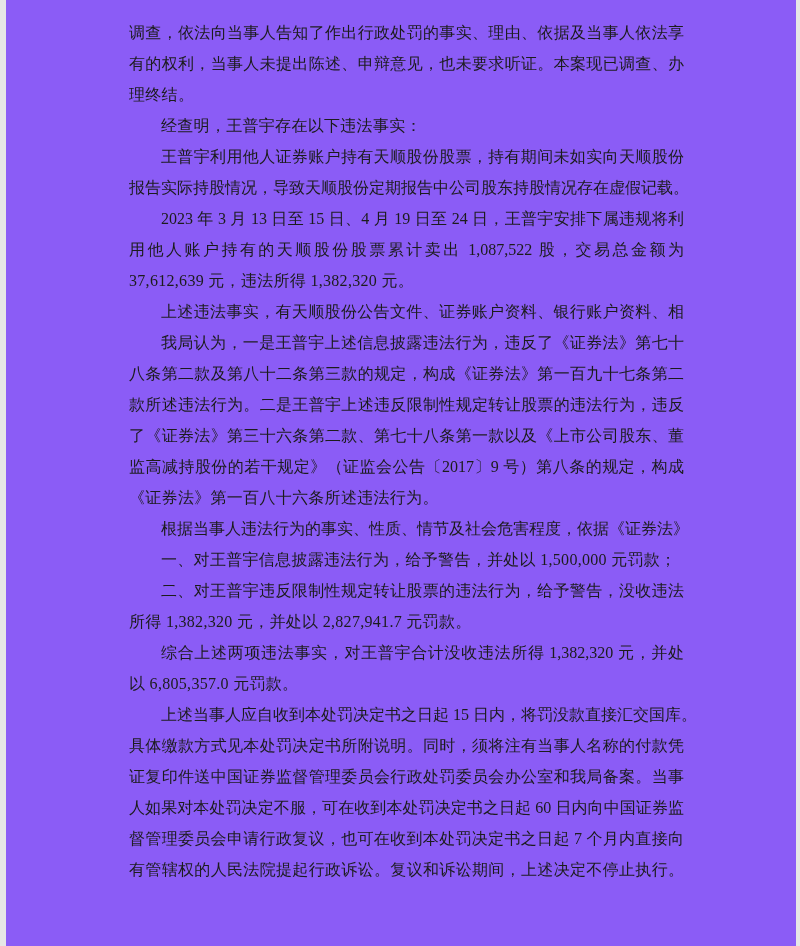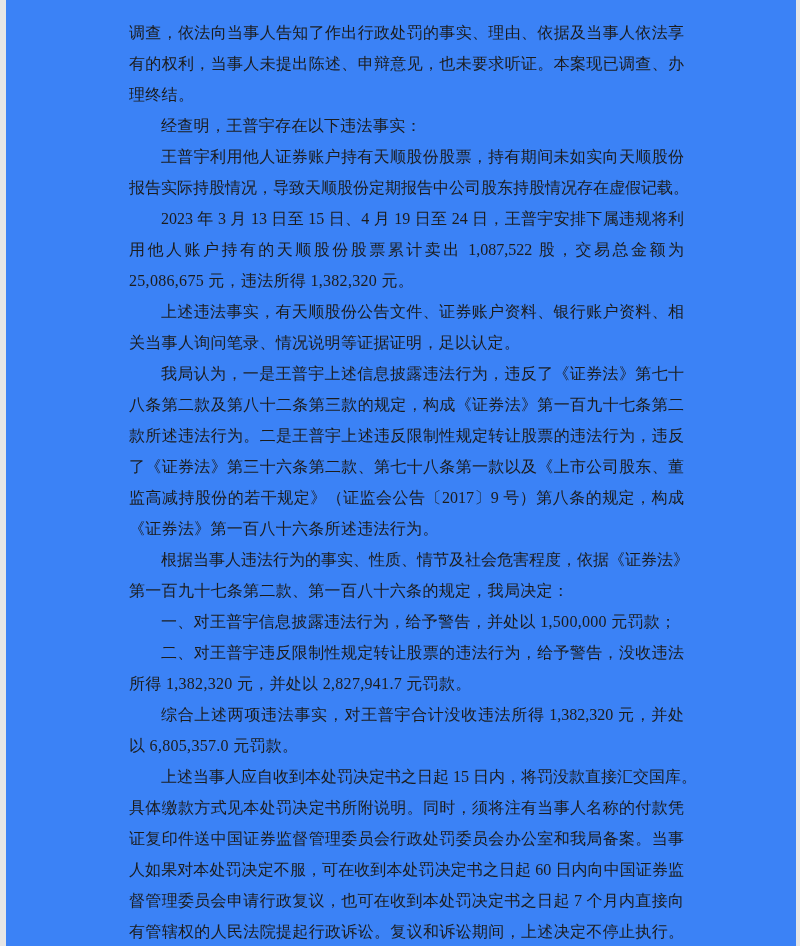--- a/index.html
+++ b/index.html
@@ -24,21 +24,21 @@
     .edge-right {
       position: absolute;
       right: 0; top: 0;
       width: 4px; height: 946px;
       background: #e6e6e6;
     }
     .page {
       position: absolute;
       left: 6px; top: 0;
       width: 790px; height: 946px;
-      background: #3b82f6;
+      background: #8b5cf6;
     }
     .body-text {
       position: absolute;
       left: 123px;
       top: 17px;
       width: 555px;
     }
     .line {
       height: 31px;
       line-height: 31px;
@@ -71,37 +71,35 @@
       <div class="paragraph">
         <div class="line indent last">经查明，王普宇存在以下违法事实：</div>
       </div>
       <div class="paragraph">
         <div class="line indent">王普宇利用他人证券账户持有天顺股份股票，持有期间未如实向天顺股份</div>
         <div class="line">报告实际持股情况，导致天顺股份定期报告中公司股东持股情况存在虚假记载。</div>
       </div>
       <div class="paragraph">
         <div class="line indent">2023 年 3 月 13 日至 15 日、4 月 19 日至 24 日，王普宇安排下属违规将利</div>
         <div class="line">用他人账户持有的天顺股份股票累计卖出 1,087,522 股，交易总金额为</div>
-        <div class="line last">25,086,675 元，违法所得 1,382,320 元。</div>
+        <div class="line last">37,612,639 元，违法所得 1,382,320 元。</div>
       </div>
       <div class="paragraph">
         <div class="line indent">上述违法事实，有天顺股份公告文件、证券账户资料、银行账户资料、相</div>
-        <div class="line last">关当事人询问笔录、情况说明等证据证明，足以认定。</div>
       </div>
       <div class="paragraph">
         <div class="line indent">我局认为，一是王普宇上述信息披露违法行为，违反了《证券法》第七十</div>
         <div class="line">八条第二款及第八十二条第三款的规定，构成《证券法》第一百九十七条第二</div>
         <div class="line">款所述违法行为。二是王普宇上述违反限制性规定转让股票的违法行为，违反</div>
         <div class="line">了《证券法》第三十六条第二款、第七十八条第一款以及《上市公司股东、董</div>
         <div class="line">监高减持股份的若干规定》（证监会公告〔2017〕9 号）第八条的规定，构成</div>
         <div class="line last">《证券法》第一百八十六条所述违法行为。</div>
       </div>
       <div class="paragraph">
         <div class="line indent">根据当事人违法行为的事实、性质、情节及社会危害程度，依据《证券法》</div>
-        <div class="line last">第一百九十七条第二款、第一百八十六条的规定，我局决定：</div>
       </div>
       <div class="paragraph">
         <div class="line indent last">一、对王普宇信息披露违法行为，给予警告，并处以 1,500,000 元罚款；</div>
       </div>
       <div class="paragraph">
         <div class="line indent">二、对王普宇违反限制性规定转让股票的违法行为，给予警告，没收违法</div>
         <div class="line last">所得 1,382,320 元，并处以 2,827,941.7 元罚款。</div>
       </div>
       <div class="paragraph">
         <div class="line indent">综合上述两项违法事实，对王普宇合计没收违法所得 1,382,320 元，并处</div>

